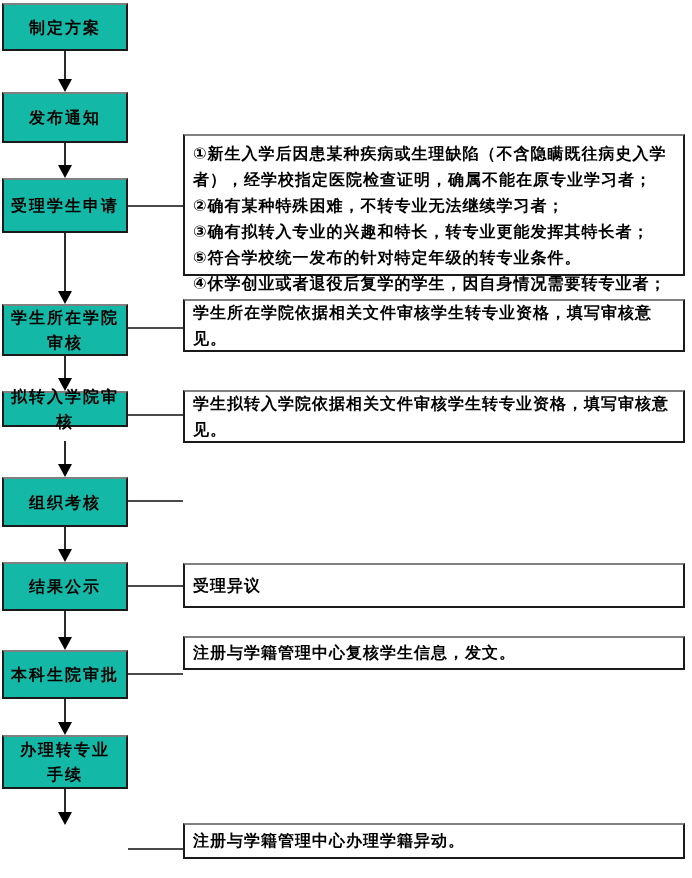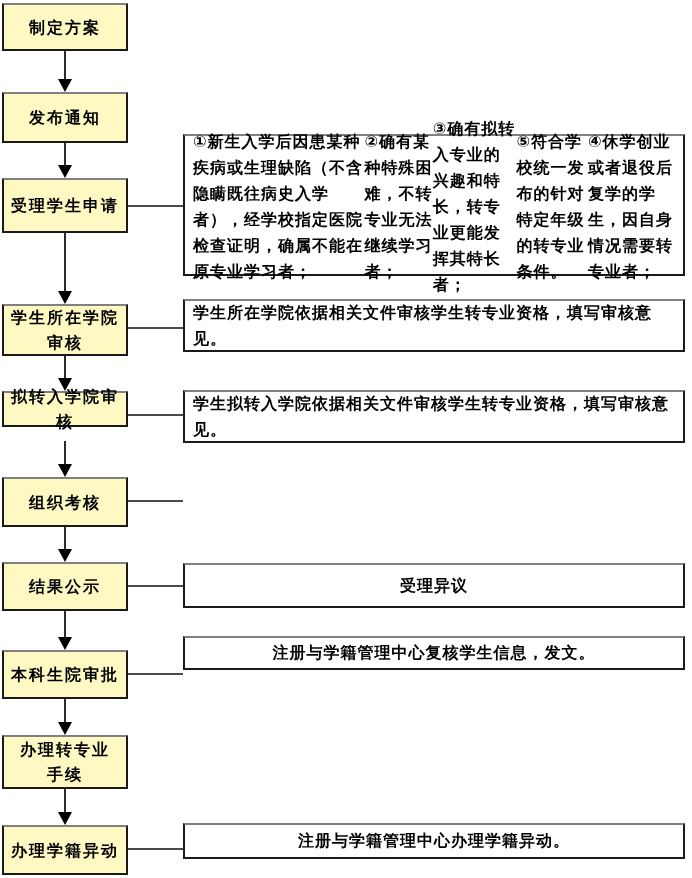--- a/index.html
+++ b/index.html
@@ -1,31 +1,30 @@
 <!DOCTYPE html>
 <html><head>
 <meta charset="utf-8">
 <style>
   html,body{margin:0;padding:0;background:#fff;}
   body{font-family:"DejaVu Sans","Liberation Sans",sans-serif;color:#000;}
   .canvas{position:relative;width:692px;height:878px;background:#fff;overflow:hidden;}
   .node{
     position:absolute;left:2px;width:126px;box-sizing:border-box;
-    border:2px solid #1a1a1a;border-top-color:#808080;background:#fef9c3;
+    border:2px solid #1a1a1a;border-top-color:#808080;background:#14b8a6;
     display:flex;align-items:center;justify-content:center;text-align:center;
     font-weight:bold;font-size:16px;line-height:25px;letter-spacing:2px;
     white-space:pre-line;
   }
   .note{
     position:absolute;left:183px;width:502px;box-sizing:border-box;
     border:2px solid #1a1a1a;border-top-color:#808080;background:#fff;
     font-weight:bold;font-size:16px;line-height:26px;letter-spacing:1px;
-    padding:2px 8px;display:flex;flex-direction:row;justify-content:center;
+    padding:2px 8px;display:flex;flex-direction:column;justify-content:center;
     white-space:pre-line;
-    align-items:center;
   }
   .note.multi{justify-content:flex-start;padding-top:5px;}
   .vline{position:absolute;left:64px;width:2px;background:#2b2b2b;}
   .ahead{position:absolute;left:58px;width:0;height:0;
     border-left:7px solid transparent;border-right:7px solid transparent;
     border-top:13px solid #000;}
   .hline{position:absolute;left:128px;width:55px;height:2px;background:#4a4a4a;}
 </style>
 </head>
 <body>
@@ -37,21 +36,20 @@
   <div class="node" style="top:178px;height:55px">受理学生申请</div>
   <div class="node" style="top:304px;height:52px">学生所在学院
 审核</div>
   <div class="node" style="top:391px;height:36px">拟转入学院审
 核</div>
   <div class="node" style="top:477px;height:50px">组织考核</div>
   <div class="node" style="top:562px;height:49px">结果公示</div>
   <div class="node" style="top:650px;height:49px">本科生院审批</div>
   <div class="node" style="top:735px;height:54px">办理转专业
 手续</div>
-  <div class="node" style="top:825px;height:50px">办理学籍异动</div>
 
   <div class="vline" style="top:51px;height:28px"></div>
   <div class="ahead" style="top:79px"></div>
   <div class="vline" style="top:143px;height:22px"></div>
   <div class="ahead" style="top:165px"></div>
   <div class="vline" style="top:233px;height:58px"></div>
   <div class="ahead" style="top:291px"></div>
   <div class="vline" style="top:356px;height:22px"></div>
   <div class="ahead" style="top:378px"></div>
   <div class="vline" style="top:441px;height:23px"></div>

